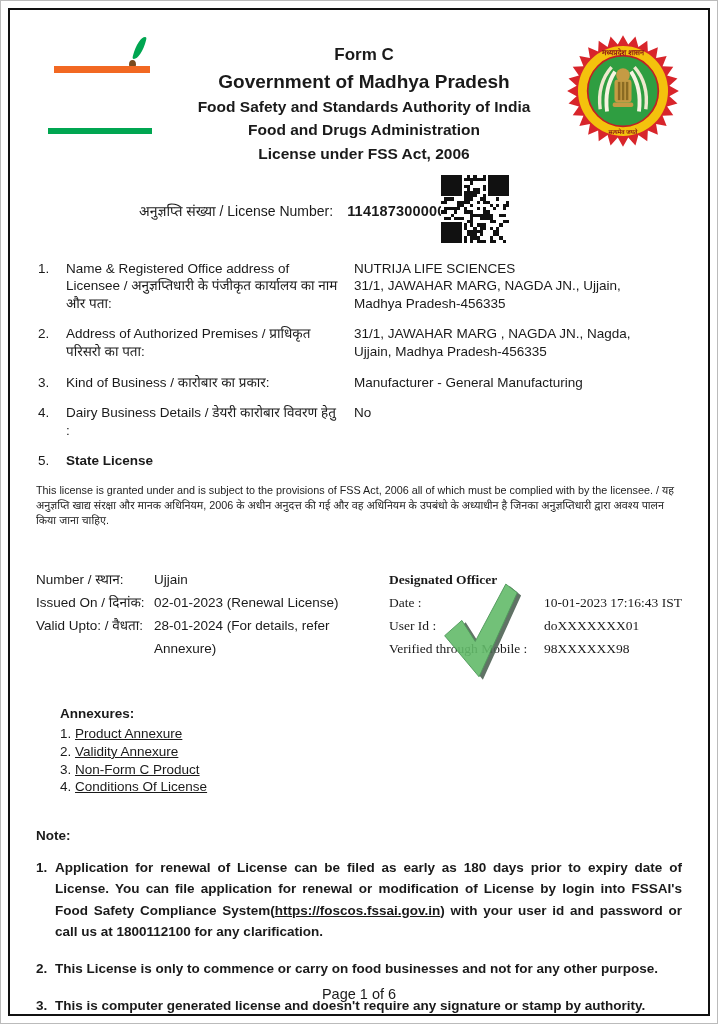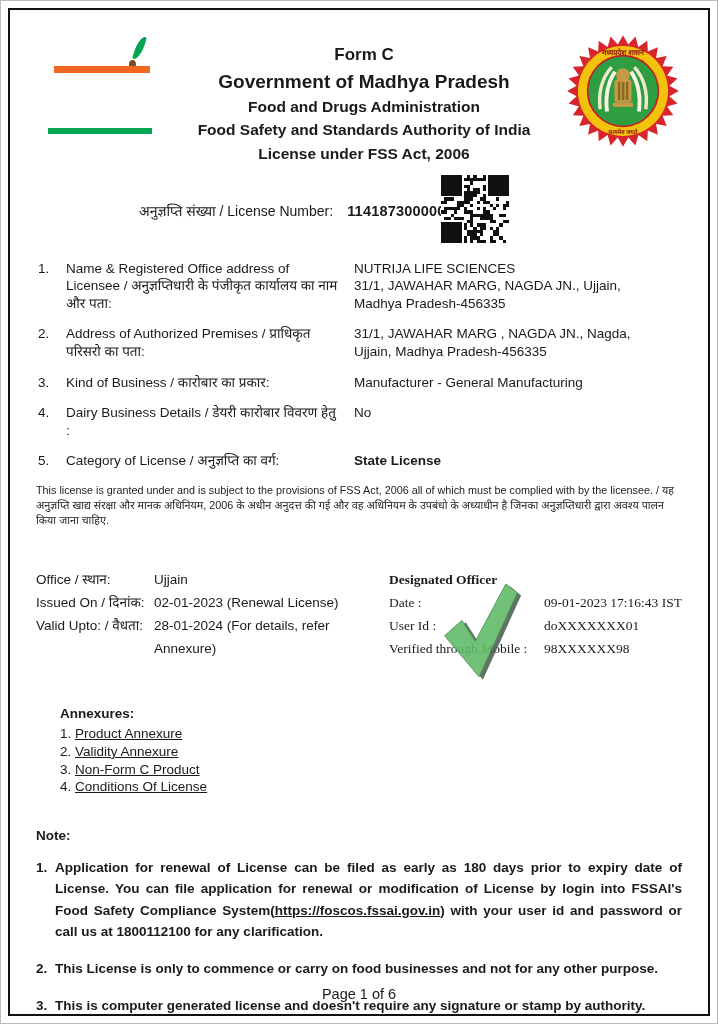--- a/index.html
+++ b/index.html
@@ -87,22 +87,22 @@
       <div class="fssai">
         <div class="fssai-leaf"></div>
         <div class="fssai-dot"></div>
         <div class="fssai-bar-top"></div>
         <div class="fssai-bar-bot"></div>
       </div>
 
       <div class="titles">
         <div class="t-form">Form C</div>
         <div class="t-gov">Government of Madhya Pradesh</div>
+        <div class="t-sub">Food Safety and Standards Authority of India</div>
         <div class="t-sub">Food and Drugs Administration</div>
-        <div class="t-sub">Food Safety and Standards Authority of India</div>
         <div class="t-sub">License under FSS Act, 2006</div>
       </div>
 
       <svg class="emblem" viewBox="0 0 100 100">
         <polygon id="emblem-rays" fill="#d8252b" points="99.0,50.0 90.7,54.6 97.8,60.9 88.7,63.5 94.1,71.3 84.7,71.8 88.3,80.6 79.0,79.0 80.6,88.3 71.8,84.7 71.3,94.1 63.5,88.7 60.9,97.8 54.6,90.7 50.0,99.0 45.4,90.7 39.1,97.8 36.5,88.7 28.7,94.1 28.2,84.7 19.4,88.3 21.0,79.0 11.7,80.6 15.3,71.8 5.9,71.3 11.3,63.5 2.2,60.9 9.3,54.6 1.0,50.0 9.3,45.4 2.2,39.1 11.3,36.5 5.9,28.7 15.3,28.2 11.7,19.4 21.0,21.0 19.4,11.7 28.2,15.3 28.7,5.9 36.5,11.3 39.1,2.2 45.4,9.3 50.0,1.0 54.6,9.3 60.9,2.2 63.5,11.3 71.3,5.9 71.8,15.3 80.6,11.7 79.0,21.0 88.3,19.4 84.7,28.2 94.1,28.7 88.7,36.5 97.8,39.1 90.7,45.4"></polygon>
         <circle cx="50" cy="50" r="39.5" fill="#f4c20d"></circle>
         <circle cx="50" cy="50" r="31" fill="#2f9e41" stroke="#c02025" stroke-width="1.5"></circle>
         <path d="M30,66 C28,50 32,38 40,29" stroke="#efe8cf" stroke-width="3" fill="none"></path>
         <path d="M36,68 C34,52 37,42 43,33" stroke="#f7f3e2" stroke-width="3.4" fill="none"></path>
         <path d="M70,66 C72,50 68,38 60,29" stroke="#efe8cf" stroke-width="3" fill="none"></path>
@@ -285,47 +285,46 @@
         <div class="d-label">Kind of Business / कारोबार का प्रकार:</div>
         <div class="d-value">Manufacturer - General Manufacturing</div>
       </div>
       <div class="d-row">
         <div class="d-num">4.</div>
         <div class="d-label">Dairy Business Details / डेयरी कारोबार विवरण हेतु :</div>
         <div class="d-value">No</div>
       </div>
       <div class="d-row">
         <div class="d-num">5.</div>
-        <div class="d-label">Category of License / अनुज्ञप्ति का वर्ग:</div>
         <div class="d-value value-strong">State License</div>
       </div>
     </div>
 
     <div class="fine-print">This license is granted under and is subject to the provisions of FSS Act, 2006 all of which must be complied with by the licensee. / यह अनुज्ञप्ति खाद्य संरक्षा और मानक अधिनियम, 2006 के अधीन अनुदत्त की गई और वह अधिनियम के उपबंधो के अध्याधीन है जिनका अनुज्ञप्तिधारी द्वारा अवश्य पालन किया जाना चाहिए.</div>
 
     <div class="info">
       <div class="info-left">
         <div class="il-row">
-          <span>Office / स्थान:</span>
+          <span>Number / स्थान:</span>
           <span>Ujjain</span>
         </div>
         <div class="il-row">
           <span>Issued On / दिनांक:</span>
           <span>02-01-2023 (Renewal License)</span>
         </div>
         <div class="il-row">
           <span>Valid Upto: / वैधता:</span>
           <span>28-01-2024 (For details, refer Annexure)</span>
         </div>
       </div>
       <div class="info-right">
         <div class="officer-title">Designated Officer</div>
         <div class="ir-row">
           <span>Date :</span>
-          <span>09-01-2023 17:16:43 IST</span>
+          <span>10-01-2023 17:16:43 IST</span>
         </div>
         <div class="ir-row">
           <span>User Id :</span>
           <span>doXXXXXXX01</span>
         </div>
         <div class="ir-row">
           <span>Verified through Mobile :</span>
           <span>98XXXXXX98</span>
         </div>
         <svg class="checkmark" width="86" height="106" viewBox="0 0 90 110">

